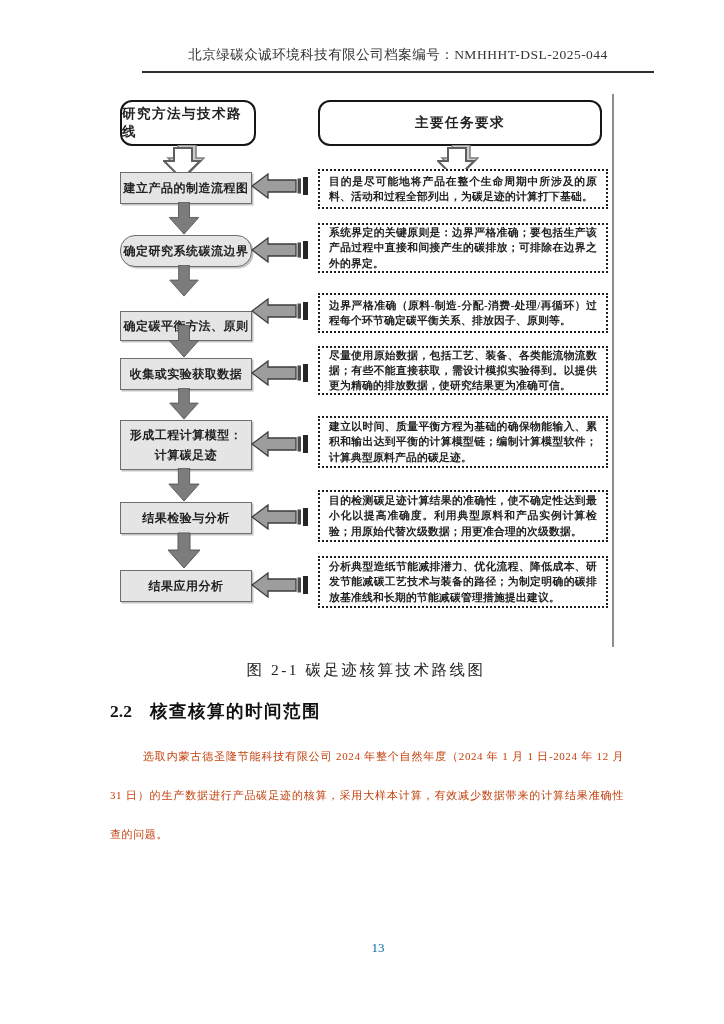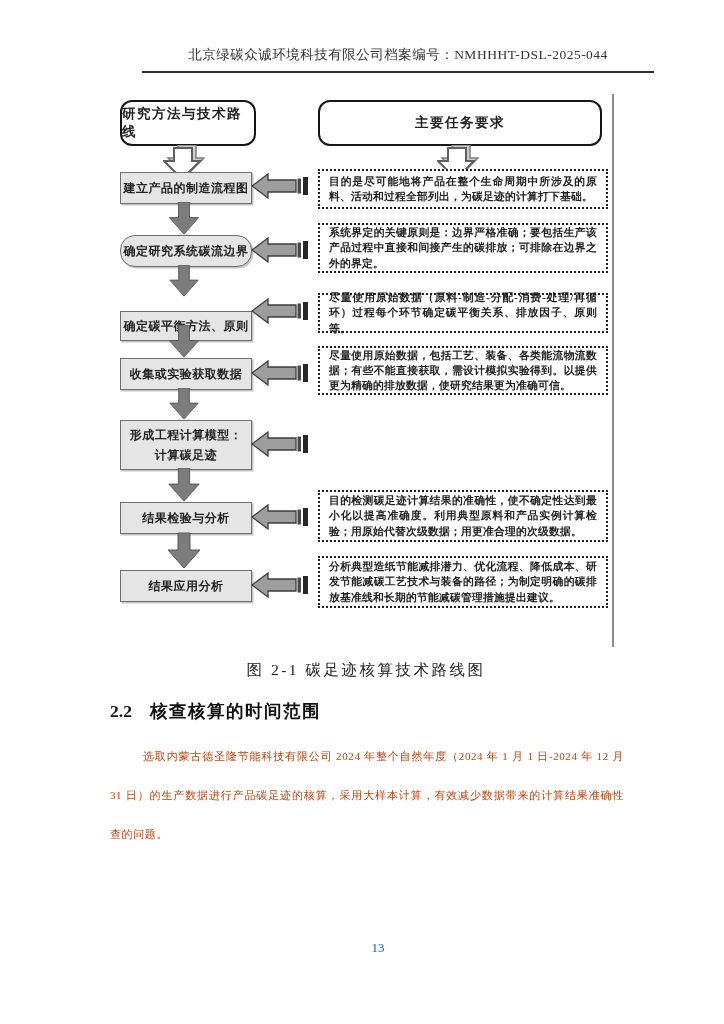--- a/index.html
+++ b/index.html
@@ -113,21 +113,21 @@
       <polygon points="11,0 23,0 23,17 33,17 17,35 1,17 11,17" fill="#7c7c7c" stroke="#585858"></polygon>
     </svg>
 
     <div class="flow-box" style="top:219px; height:28px;">确定碳平衡方法、原则</div>
     <svg class="h-arrow" style="top:206px;" viewBox="0 0 58 26">
       <polygon points="1,13 17,1 17,7 45,7 45,19 17,19 17,25" fill="#9d9d9d" stroke="#3d3d3d" stroke-width="1.3"></polygon>
       <rect x="46.5" y="5.5" width="3.5" height="15" fill="#4a4a4a"></rect>
       <rect x="52" y="4" width="5" height="18" fill="#262626"></rect>
     </svg>
     <div class="task-box" style="top:201px; height:40px;">
-      <div class="task-text">尽量使用原始数据（原料-制造-分配-消费-处理/再循环）过程每个环节确定碳平衡关系、排放因子、原则等。</div>
+      <div class="task-text">边界严格准确（原料-制造-分配-消费-处理/再循环）过程每个环节确定碳平衡关系、排放因子、原则等。</div>
     </div>
     <svg class="v-arrow" style="top:233px; height:33px;" viewBox="0 0 34 36">
       <polygon points="11,0 23,0 23,17 33,17 17,35 1,17 11,17" fill="#7c7c7c" stroke="#585858"></polygon>
     </svg>
 
     <div class="flow-box" style="top:266px; height:30px;">收集或实验获取数据</div>
     <svg class="h-arrow" style="top:268px;" viewBox="0 0 58 26">
       <polygon points="1,13 17,1 17,7 45,7 45,19 17,19 17,25" fill="#9d9d9d" stroke="#3d3d3d" stroke-width="1.3"></polygon>
       <rect x="46.5" y="5.5" width="3.5" height="15" fill="#4a4a4a"></rect>
       <rect x="52" y="4" width="5" height="18" fill="#262626"></rect>
@@ -139,20 +139,23 @@
       <polygon points="11,0 23,0 23,17 33,17 17,35 1,17 11,17" fill="#7c7c7c" stroke="#585858"></polygon>
     </svg>
 
     <div class="flow-box" style="top:328px; height:48px;">形成工程计算模型：
 计算碳足迹</div>
     <svg class="h-arrow" style="top:339px;" viewBox="0 0 58 26">
       <polygon points="1,13 17,1 17,7 45,7 45,19 17,19 17,25" fill="#9d9d9d" stroke="#3d3d3d" stroke-width="1.3"></polygon>
       <rect x="46.5" y="5.5" width="3.5" height="15" fill="#4a4a4a"></rect>
       <rect x="52" y="4" width="5" height="18" fill="#262626"></rect>
     </svg>
+    <div class="task-box" style="top:324px; height:52px;">
+      <div class="task-text">建立以时间、质量平衡方程为基础的确保物能输入、累积和输出达到平衡的计算模型链；编制计算模型软件；计算典型原料产品的碳足迹。</div>
+    </div>
     <svg class="v-arrow" style="top:376px; height:34px;" viewBox="0 0 34 36">
       <polygon points="11,0 23,0 23,17 33,17 17,35 1,17 11,17" fill="#7c7c7c" stroke="#585858"></polygon>
     </svg>
 
     <div class="flow-box" style="top:410px; height:30px;">结果检验与分析</div>
     <svg class="h-arrow" style="top:412px;" viewBox="0 0 58 26">
       <polygon points="1,13 17,1 17,7 45,7 45,19 17,19 17,25" fill="#9d9d9d" stroke="#3d3d3d" stroke-width="1.3"></polygon>
       <rect x="46.5" y="5.5" width="3.5" height="15" fill="#4a4a4a"></rect>
       <rect x="52" y="4" width="5" height="18" fill="#262626"></rect>
     </svg>

